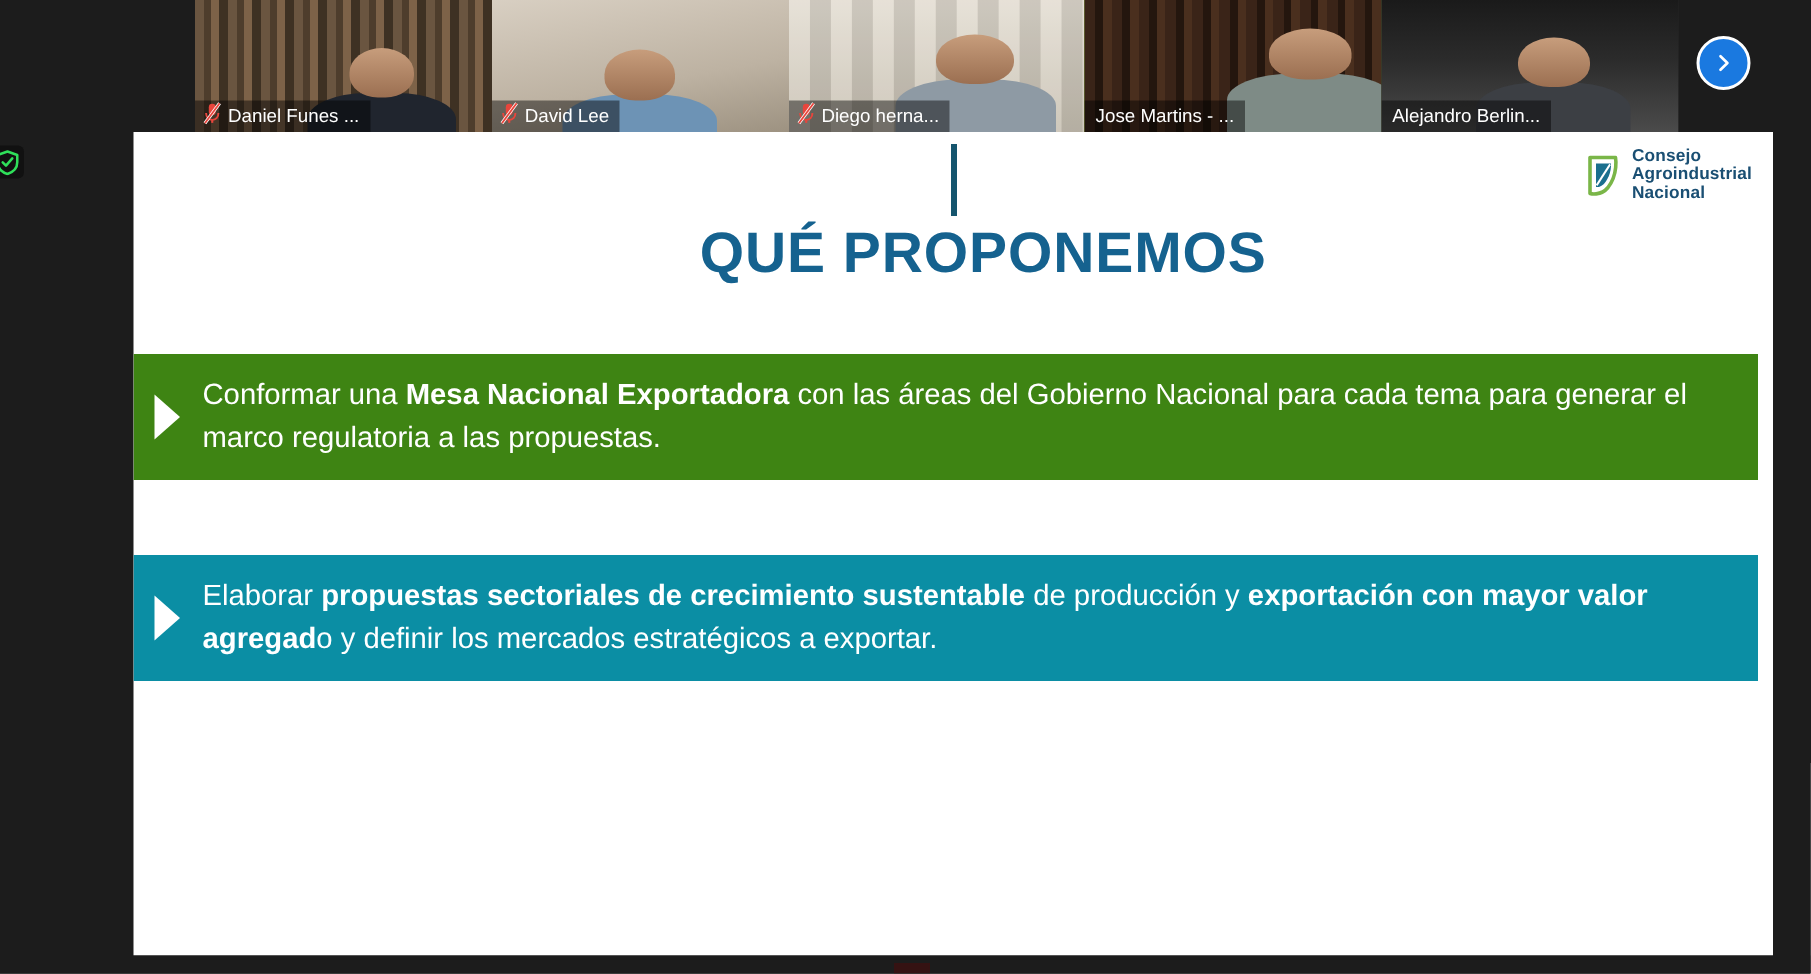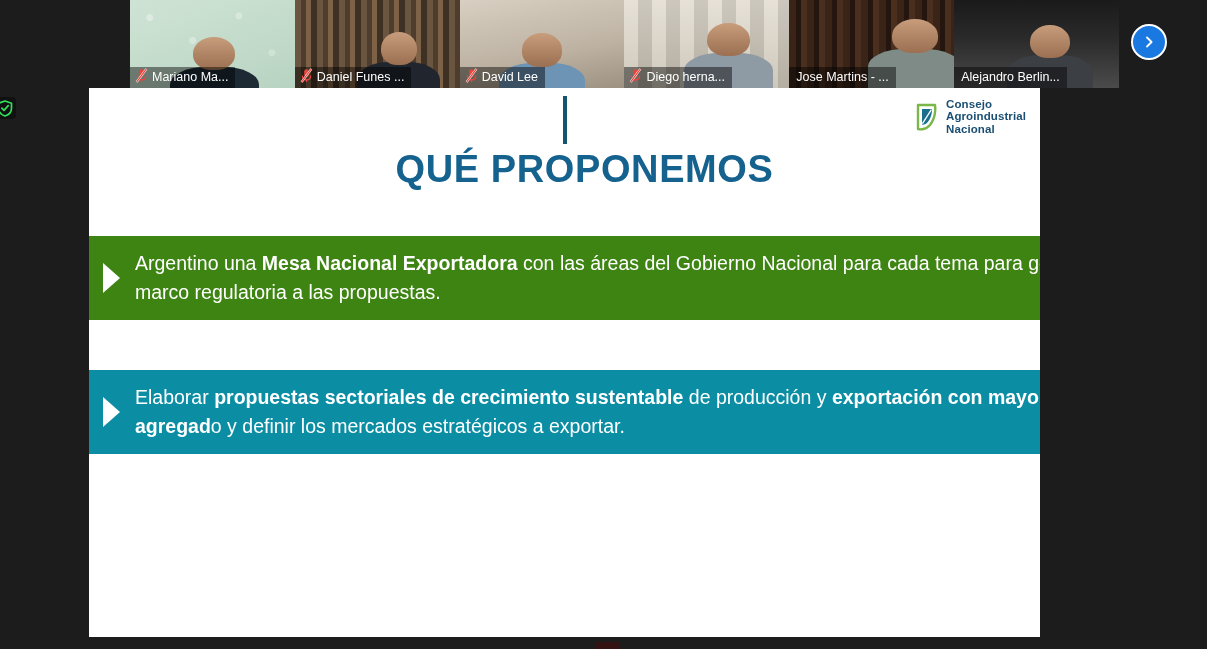--- a/index.html
+++ b/index.html
@@ -124,21 +124,21 @@
     background: #111;
     border-radius: 4px;
     z-index: 5;
   }
 
   
   #slide {
     position: absolute;
     left: 89px;
     top: 88px;
-    width: 951px;
+    width: 1093px;
     height: 549px;
     background: #ffffff;
     overflow: hidden;
   }
 
   #logo {
     position: absolute;
     right: 14px;
     top: 10px;
     display: flex;
@@ -221,33 +221,20 @@
     background: #3a1010;
     opacity: .85;
   }
 </style>
 </head>
 <body>
 
 <div id="app">
 
   <div id="filmstrip">
-      <div class="tile">
-        <div class="tile-bg bg-1"></div>
-        <div class="torso" style="left: calc(24%); top: calc(76%); width: calc(54%); height: 50%; background: rgb(29, 42, 51);"></div>
-        <div class="head" style="left: 38%; top: 42%; width: 26%; height: 38%;"></div>
-        <svg class="mute-icon" viewBox="0 0 13 15">
-          <rect x="4.2" y="1.2" width="4.6" height="7.6" rx="2.3" fill="#e8453c"></rect>
-          <path d="M2.4 7.4 C2.4 10.2 4.3 11.9 6.5 11.9 C8.7 11.9 10.6 10.2 10.6 7.4" fill="none" stroke="#e8453c" stroke-width="1.3"></path>
-          <rect x="5.8" y="11.6" width="1.4" height="2.3" fill="#e8453c"></rect>
-          <path d="M1.6 14.2 L11.4 0.8" stroke="#ffffff" stroke-width="2.2"></path>
-          <path d="M1.6 14.2 L11.4 0.8" stroke="#e8453c" stroke-width="1.2"></path>
-        </svg>
-        <div class="tile-name">Mariano Ma...</div>
-      </div>
       <div class="tile">
         <div class="tile-bg bg-2"></div>
         <div class="torso" style="left: calc(38%); top: calc(70%); width: calc(50%); height: 50%; background: rgb(32, 37, 46);"></div>
         <div class="head" style="left: 52%; top: 36%; width: 22%; height: 38%;"></div>
         <svg class="mute-icon" viewBox="0 0 13 15">
           <rect x="4.2" y="1.2" width="4.6" height="7.6" rx="2.3" fill="#e8453c"></rect>
           <path d="M2.4 7.4 C2.4 10.2 4.3 11.9 6.5 11.9 C8.7 11.9 10.6 10.2 10.6 7.4" fill="none" stroke="#e8453c" stroke-width="1.3"></path>
           <rect x="5.8" y="11.6" width="1.4" height="2.3" fill="#e8453c"></rect>
           <path d="M1.6 14.2 L11.4 0.8" stroke="#ffffff" stroke-width="2.2"></path>
           <path d="M1.6 14.2 L11.4 0.8" stroke="#e8453c" stroke-width="1.2"></path>
@@ -326,21 +313,21 @@
 
     <h1 id="slide-title">QUÉ PROPONEMOS</h1>
 
     <div id="bands">
         <div class="band band-green" style="background: rgb(62, 132, 19);">
           <div class="band-chevron">
             <svg width="22" height="34" viewBox="0 0 22 34">
               <path d="M2 2 L19 17 L2 32 Z" fill="#ffffff"></path>
             </svg>
           </div>
-          <div class="band-text"><span>Argentino una </span><b>Mesa Nacional Exportadora</b><span> con las áreas del Gobierno Nacional para cada tema para generar el marco regulatoria a las propuestas.</span></div>
+          <div class="band-text"><span>Conformar una </span><b>Mesa Nacional Exportadora</b><span> con las áreas del Gobierno Nacional para cada tema para generar el marco regulatoria a las propuestas.</span></div>
         </div>
         <div class="band band-teal" style="background: rgb(11, 142, 164); margin-top: 48px;">
           <div class="band-chevron">
             <svg width="22" height="34" viewBox="0 0 22 34">
               <path d="M2 2 L19 17 L2 32 Z" fill="#ffffff"></path>
             </svg>
           </div>
           <div class="band-text"><span>Elaborar </span><b>propuestas sectoriales de crecimiento sustentable</b><span> de producción y </span><b>exportación con mayor valor agregad</b><span>o y definir los mercados estratégicos a exportar.</span></div>
         </div>
       </div>

